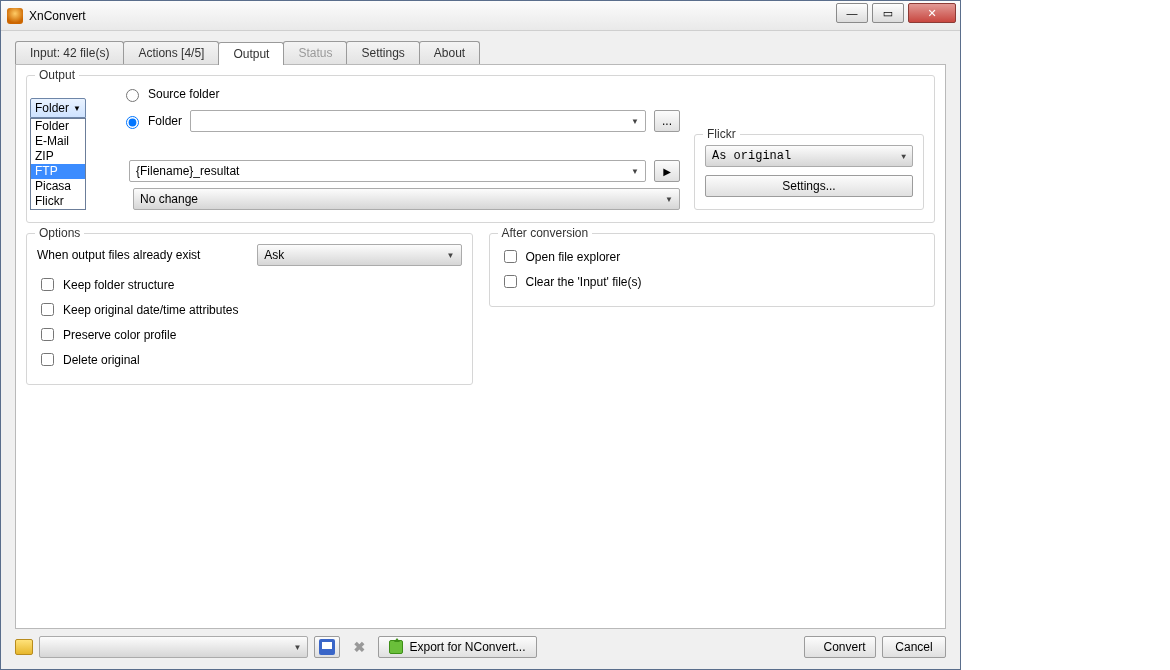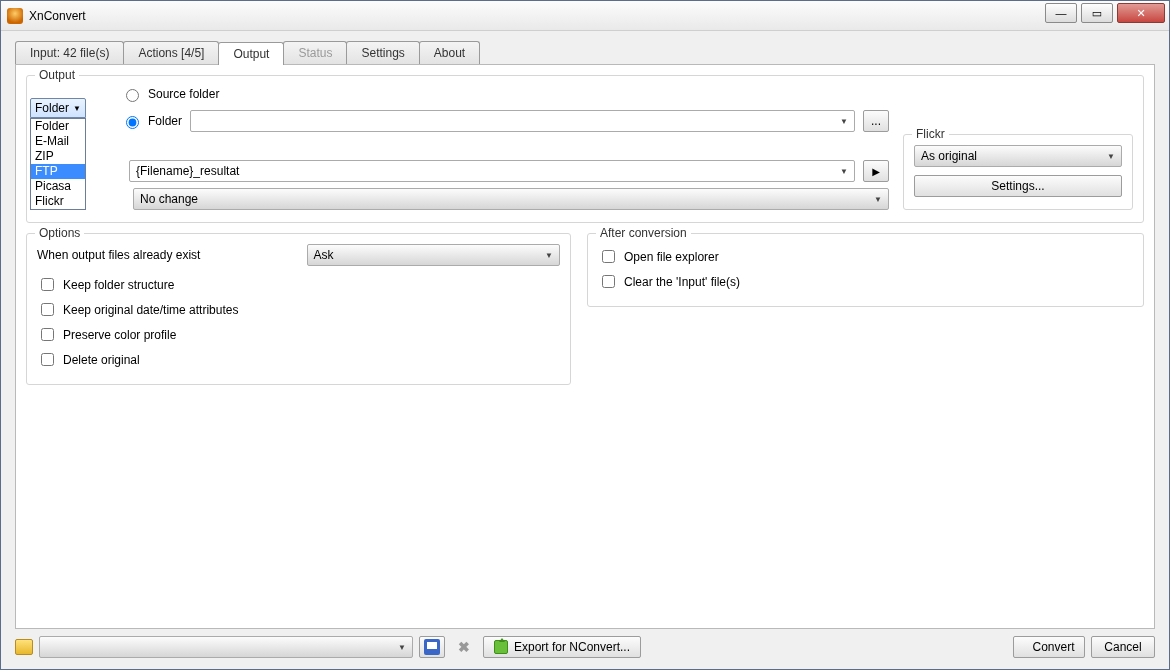--- a/index.html
+++ b/index.html
@@ -7,21 +7,21 @@
   body {
     font-family: "Segoe UI", Tahoma, Arial, sans-serif;
     font-size: 12px;
     color: #000;
     background: #fff;
     width: 1170px;
     height: 670px;
     overflow: hidden;
   }
   .window {
-    width: 1170px;
+    width: 961px;
     height: 670px;
     border: 1px solid #5a6e8c;
     background: #f0f0f0;
     display: flex;
     flex-direction: column;
     position: relative;
   }
   
   .titlebar {
     height: 30px;
@@ -256,21 +256,21 @@
             <div class="long-combo grad" style="flex:1;">
               <span>No change</span>
               <span class="arr">▼</span>
             </div>
           </div>
         </div>
 
         <div style="width:230px; align-self:flex-end;">
           <div class="group" style="margin-bottom:0;">
             <div class="legend">Flickr</div>
-            <div class="long-combo grad" style="width:100%;">
+            <div class="long-combo grad" style="width:100%;font-family:Liberation Mono, monospace;">
               <span>As original</span>
               <span class="arr">▼</span>
             </div>
             <div style="height:8px;"></div>
             <div class="btn" style="width:100%;">Settings...</div>
           </div>
         </div>
       </div>
     </div>
 

